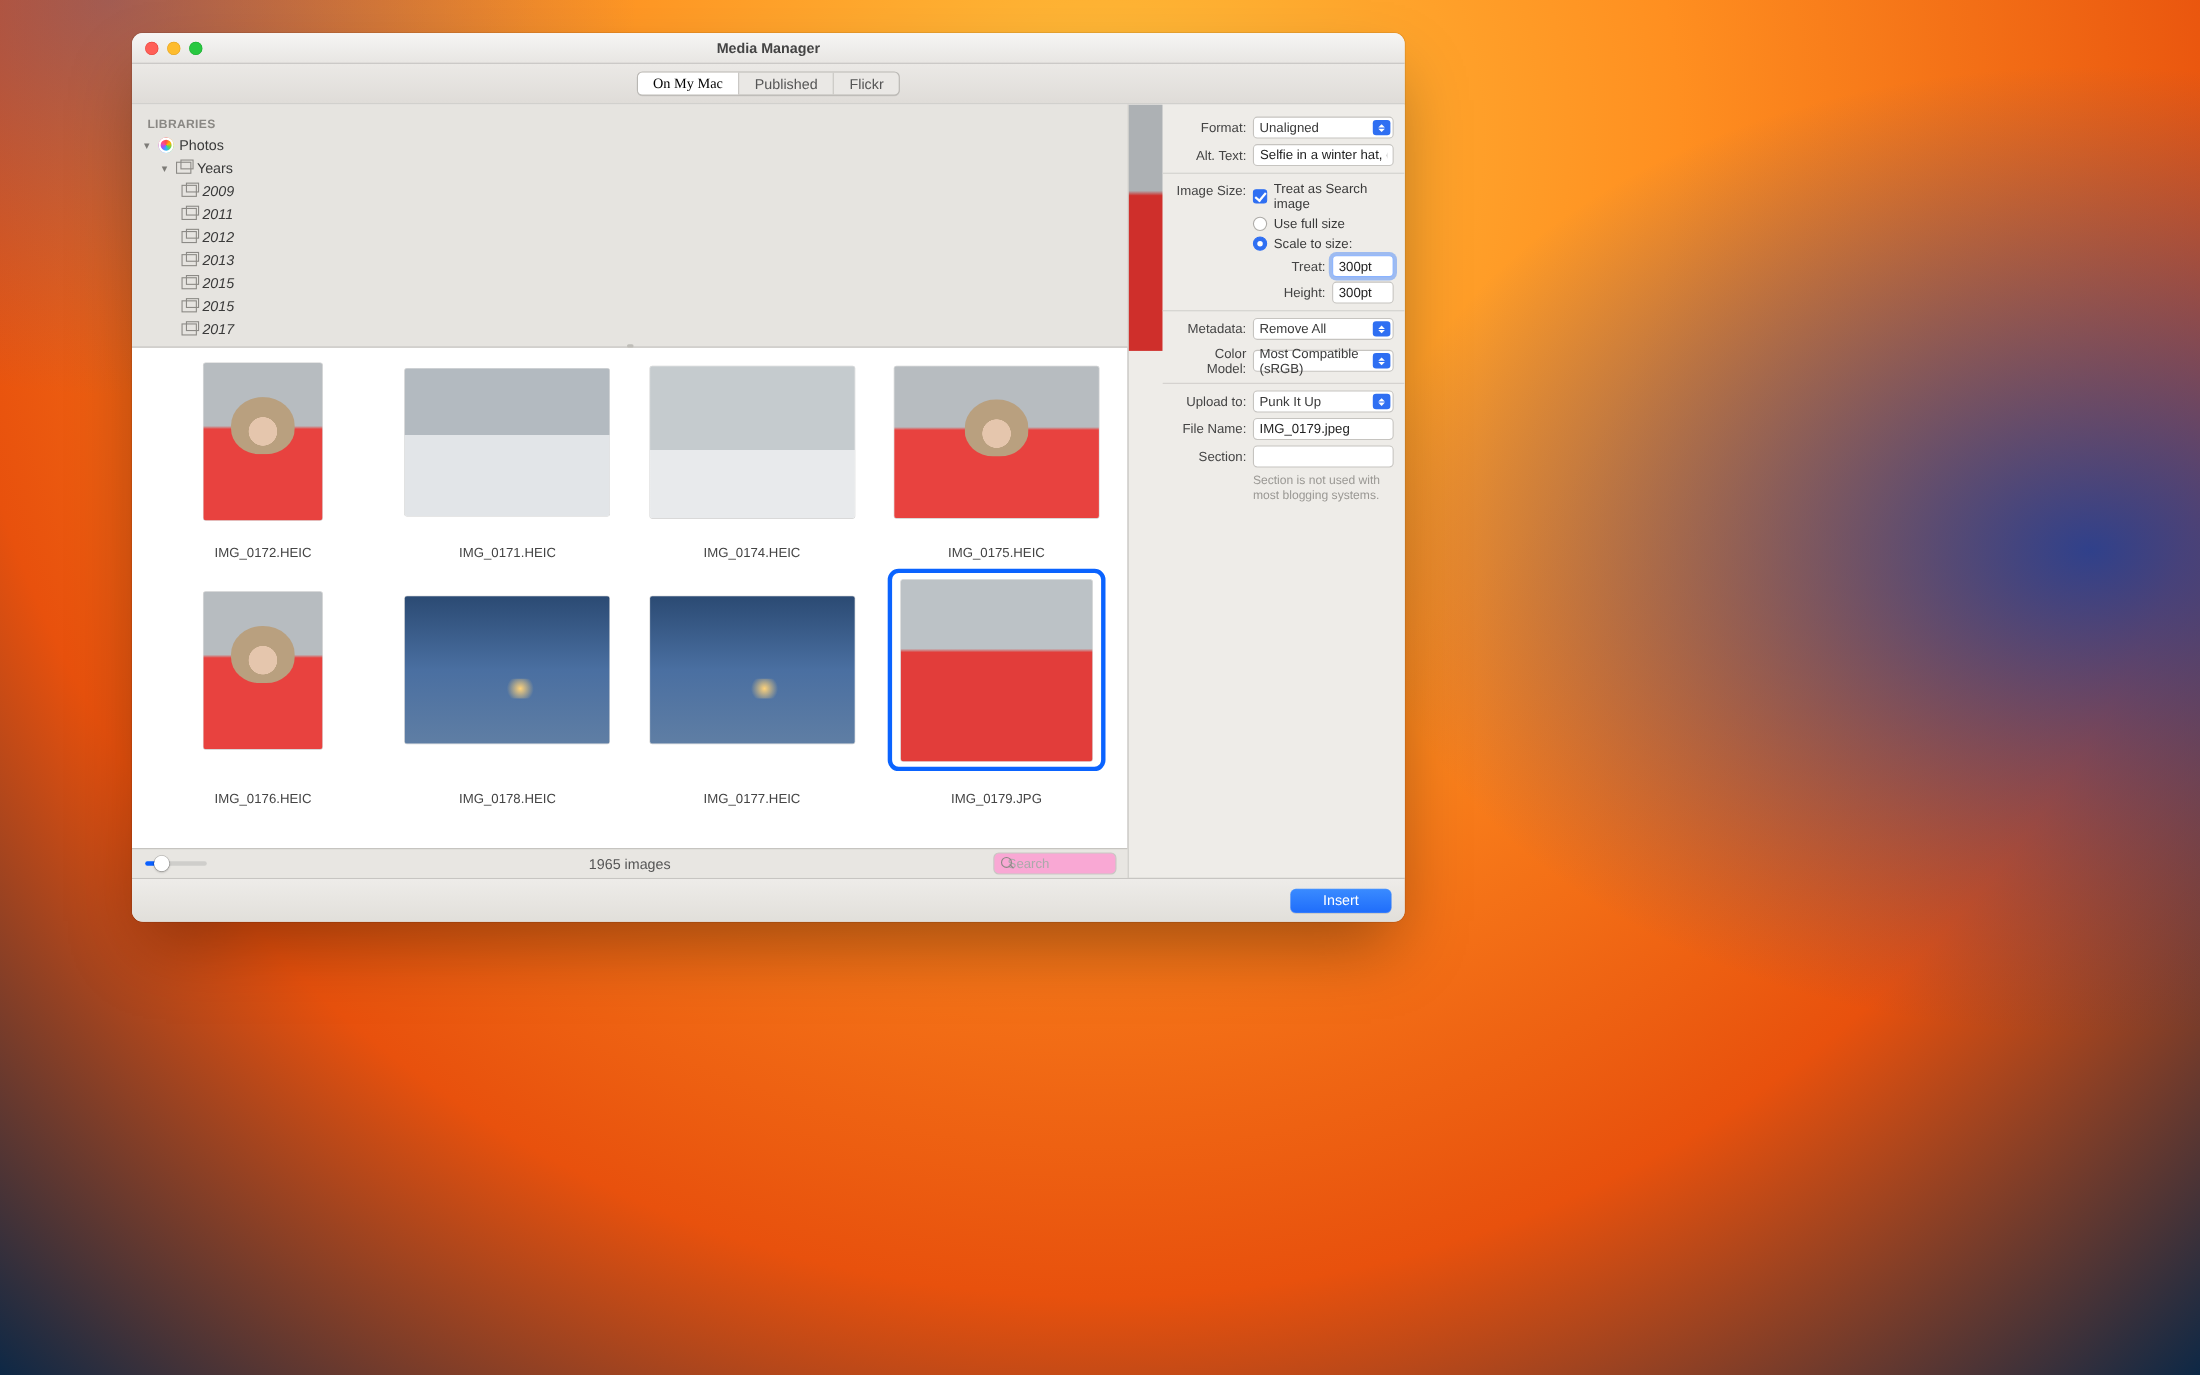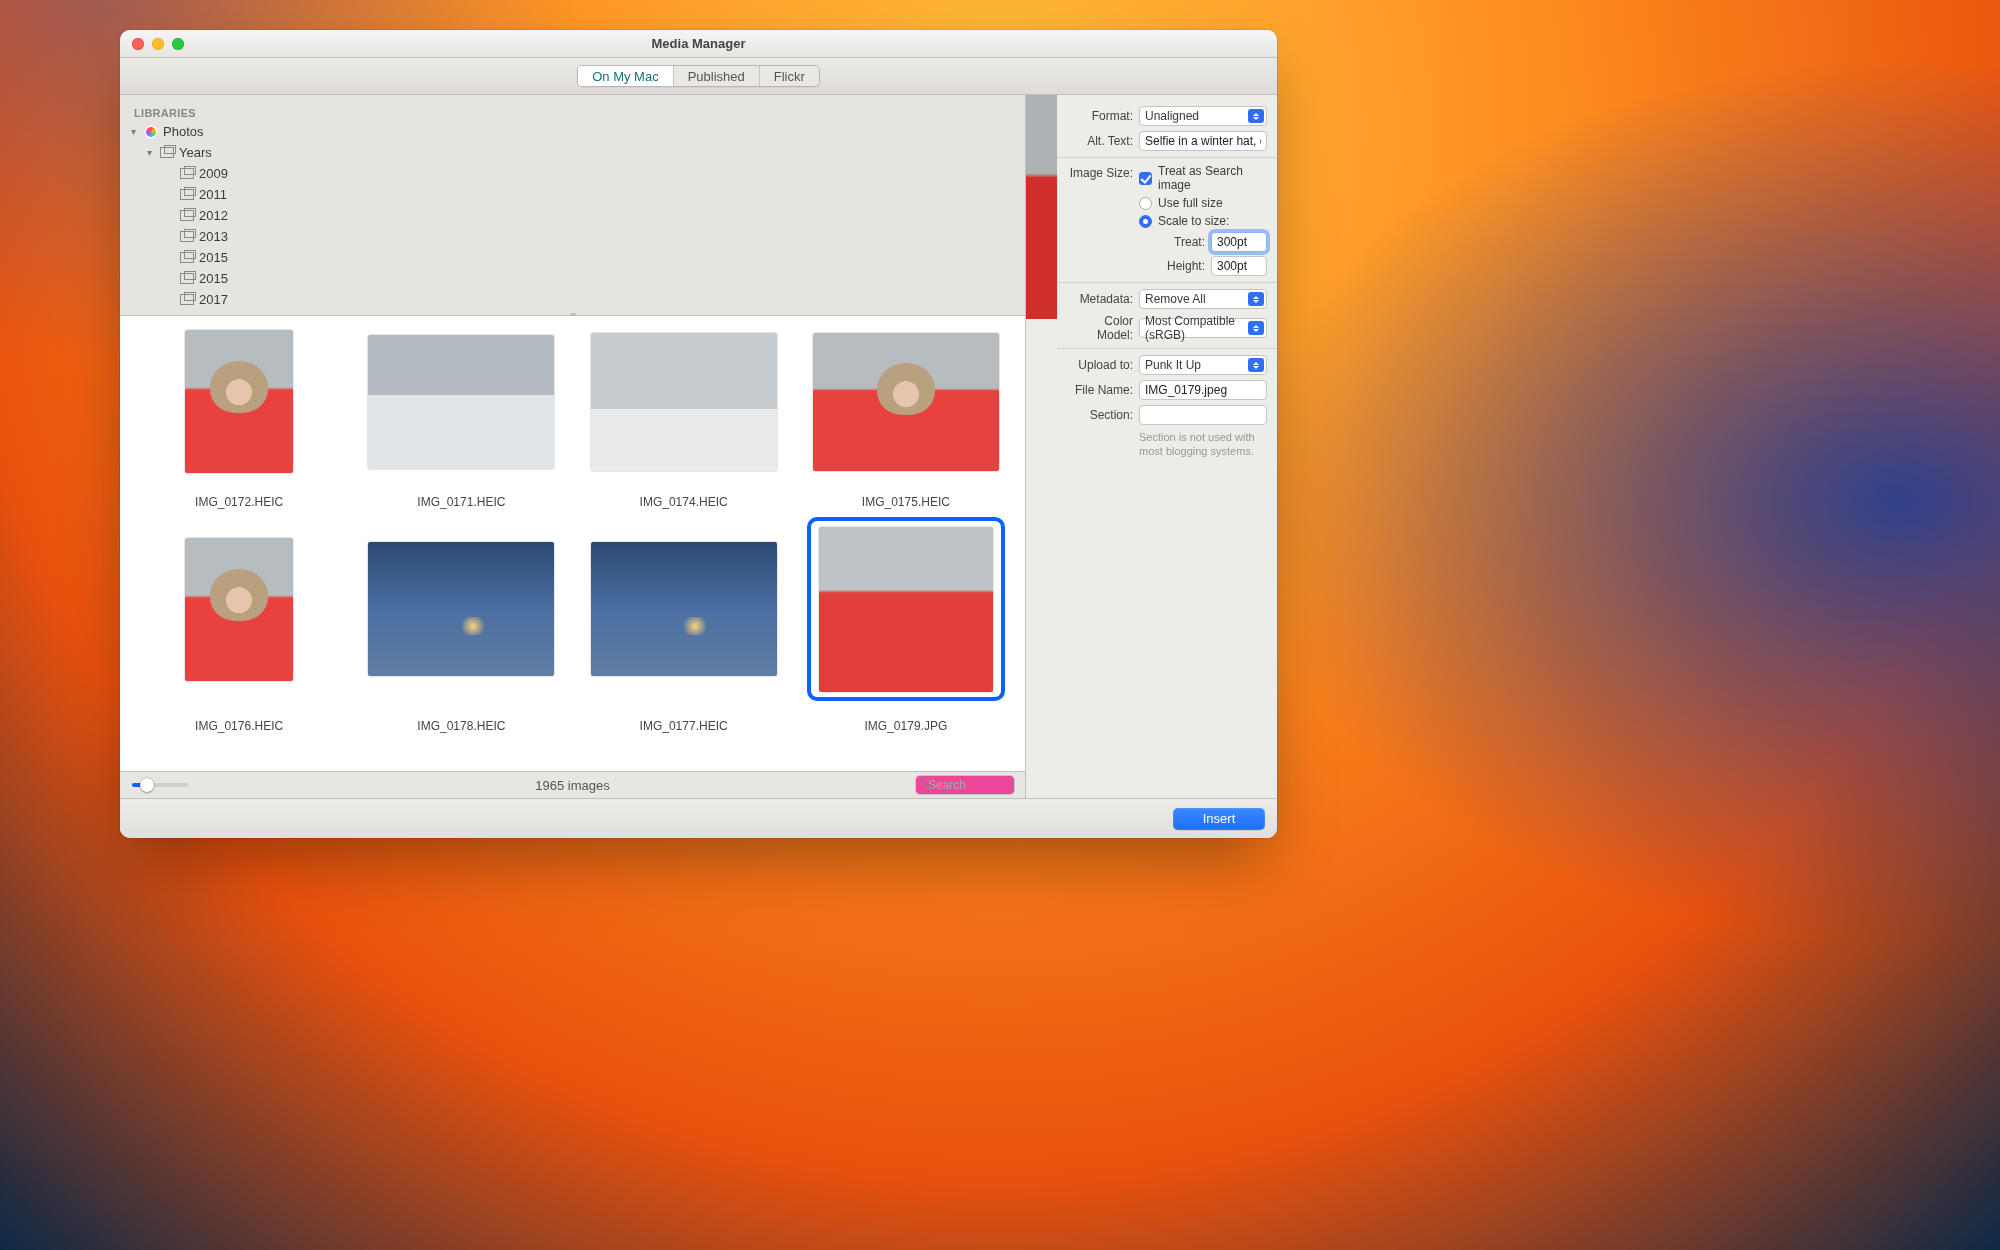--- a/index.html
+++ b/index.html
@@ -74,21 +74,21 @@
   
   .toolbar {
     height: var(--toolbar-h);
     display:flex; align-items:center; justify-content:center;
     border-bottom:1px solid var(--border);
     background: linear-gradient(#ebe9e6,#dfdcd8);
   }
   .seg { display:flex; height:22px; border:1px solid #b9b7b3; border-radius:5px; overflow:hidden; background:#eae8e5; box-shadow:0 0.5px 0 rgba(0,0,0,0.1); }
   .seg .tab { padding:0 14px; display:flex; align-items:center; font-size:13px; color:#555; border-left:1px solid #c7c5c1; cursor:default; }
   .seg .tab:first-child { border-left:none; }
-  .seg .tab.active { background:#fff; color:#0f766e; }
+  .seg .tab.active { background:#fff; color:#000000;font-family:Liberation Serif, serif; }
 
   
   .content {
     flex:1; min-height:0;
     display:flex;
     background: var(--bg-light);
   }
 
   
   .middle {
@@ -114,21 +114,21 @@
     width:100%;
     padding:6px 0 0 0;
     overflow:hidden auto;
   }
   .lib-header { font-size:11px; font-weight:600; color:#8a8884; padding:6px 14px 2px; letter-spacing:0.3px;}
   .tree-row { display:flex; align-items:center; height:21px; gap:4px; padding-left:8px; }
   .tree-row .disclosure { width:11px; text-align:center; color:#7d7b77; font-size:10px; cursor:default;}
   .tree-row .icn { width:16px; height:16px; display:inline-flex; align-items:center; justify-content:center; }
   .tree-row .lbl { white-space:nowrap; }
   .indent-1 { padding-left:24px; }
-  .indent-2 { padding-left:44px; }
+  .indent-2 { padding-left:29px;font-style:italic; }
   .photos-icon { width:14px; height:14px; border-radius:50%; background:conic-gradient(#ff4b4b,#ffb400,#5ad94e,#26b7ff,#9a55ff,#ff4b8d,#ff4b4b); box-shadow: inset 0 0 0 2px #fff; }
   .stack-icon { width:14px; height:11px; border:1px solid #8c8a86; position:relative; display:inline-block;}
   .stack-icon::before { content:""; position:absolute; inset:-3px -3px 3px 3px; border:1px solid #8c8a86; }
 
   
   .grid-wrap {
     flex:1; min-height:0; overflow:auto;
     background:#fff;
   }
   .grid {
@@ -167,22 +167,22 @@
     background:#e8e6e2;
     display:flex; align-items:center;
     position:relative;
     font-size:13px; color:#555;
   }
   .statusbar .center { position:absolute; left:0; right:0; text-align:center; pointer-events:none; }
   .zoom-slider { margin-left:12px; width:56px; height:4px; border-radius:2px; background:linear-gradient(90deg,#0a60ff 0 28%,#cfcecb 28% 100%); position:relative;}
   .zoom-slider .knob{position:absolute;left:27%;top:50%;transform:translate(-50%,-50%);width:14px;height:14px;border-radius:50%;background:#fff;box-shadow:0 0 0 0.5px rgba(0,0,0,0.25),0 1px 2px rgba(0,0,0,0.3);}
   .search {
     margin-left:auto; margin-right:10px;
-    height:20px; width:100px;
-    border:1px solid #c9c7c3; border-radius:5px; background:#ec4899;
+    height:20px; width:112px;
+    border:1px solid #c9c7c3; border-radius:5px; background:#f9a8d4;
     display:flex; align-items:center; gap:4px; padding:0 6px;
   }
   .search input{border:none;outline:none;font-size:12px;flex:1;background:transparent;color:#333;}
   .search input::placeholder{color:#aaa;}
   .mag{width:12px;height:12px;position:relative;}
   .mag::before{content:"";position:absolute;left:0;top:0;width:8px;height:8px;border:1.3px solid #8a8884;border-radius:50%;}
   .mag::after{content:"";position:absolute;left:7px;top:8px;width:5px;height:1.3px;background:#8a8884;transform:rotate(45deg);}
 
   
   .inspector {

